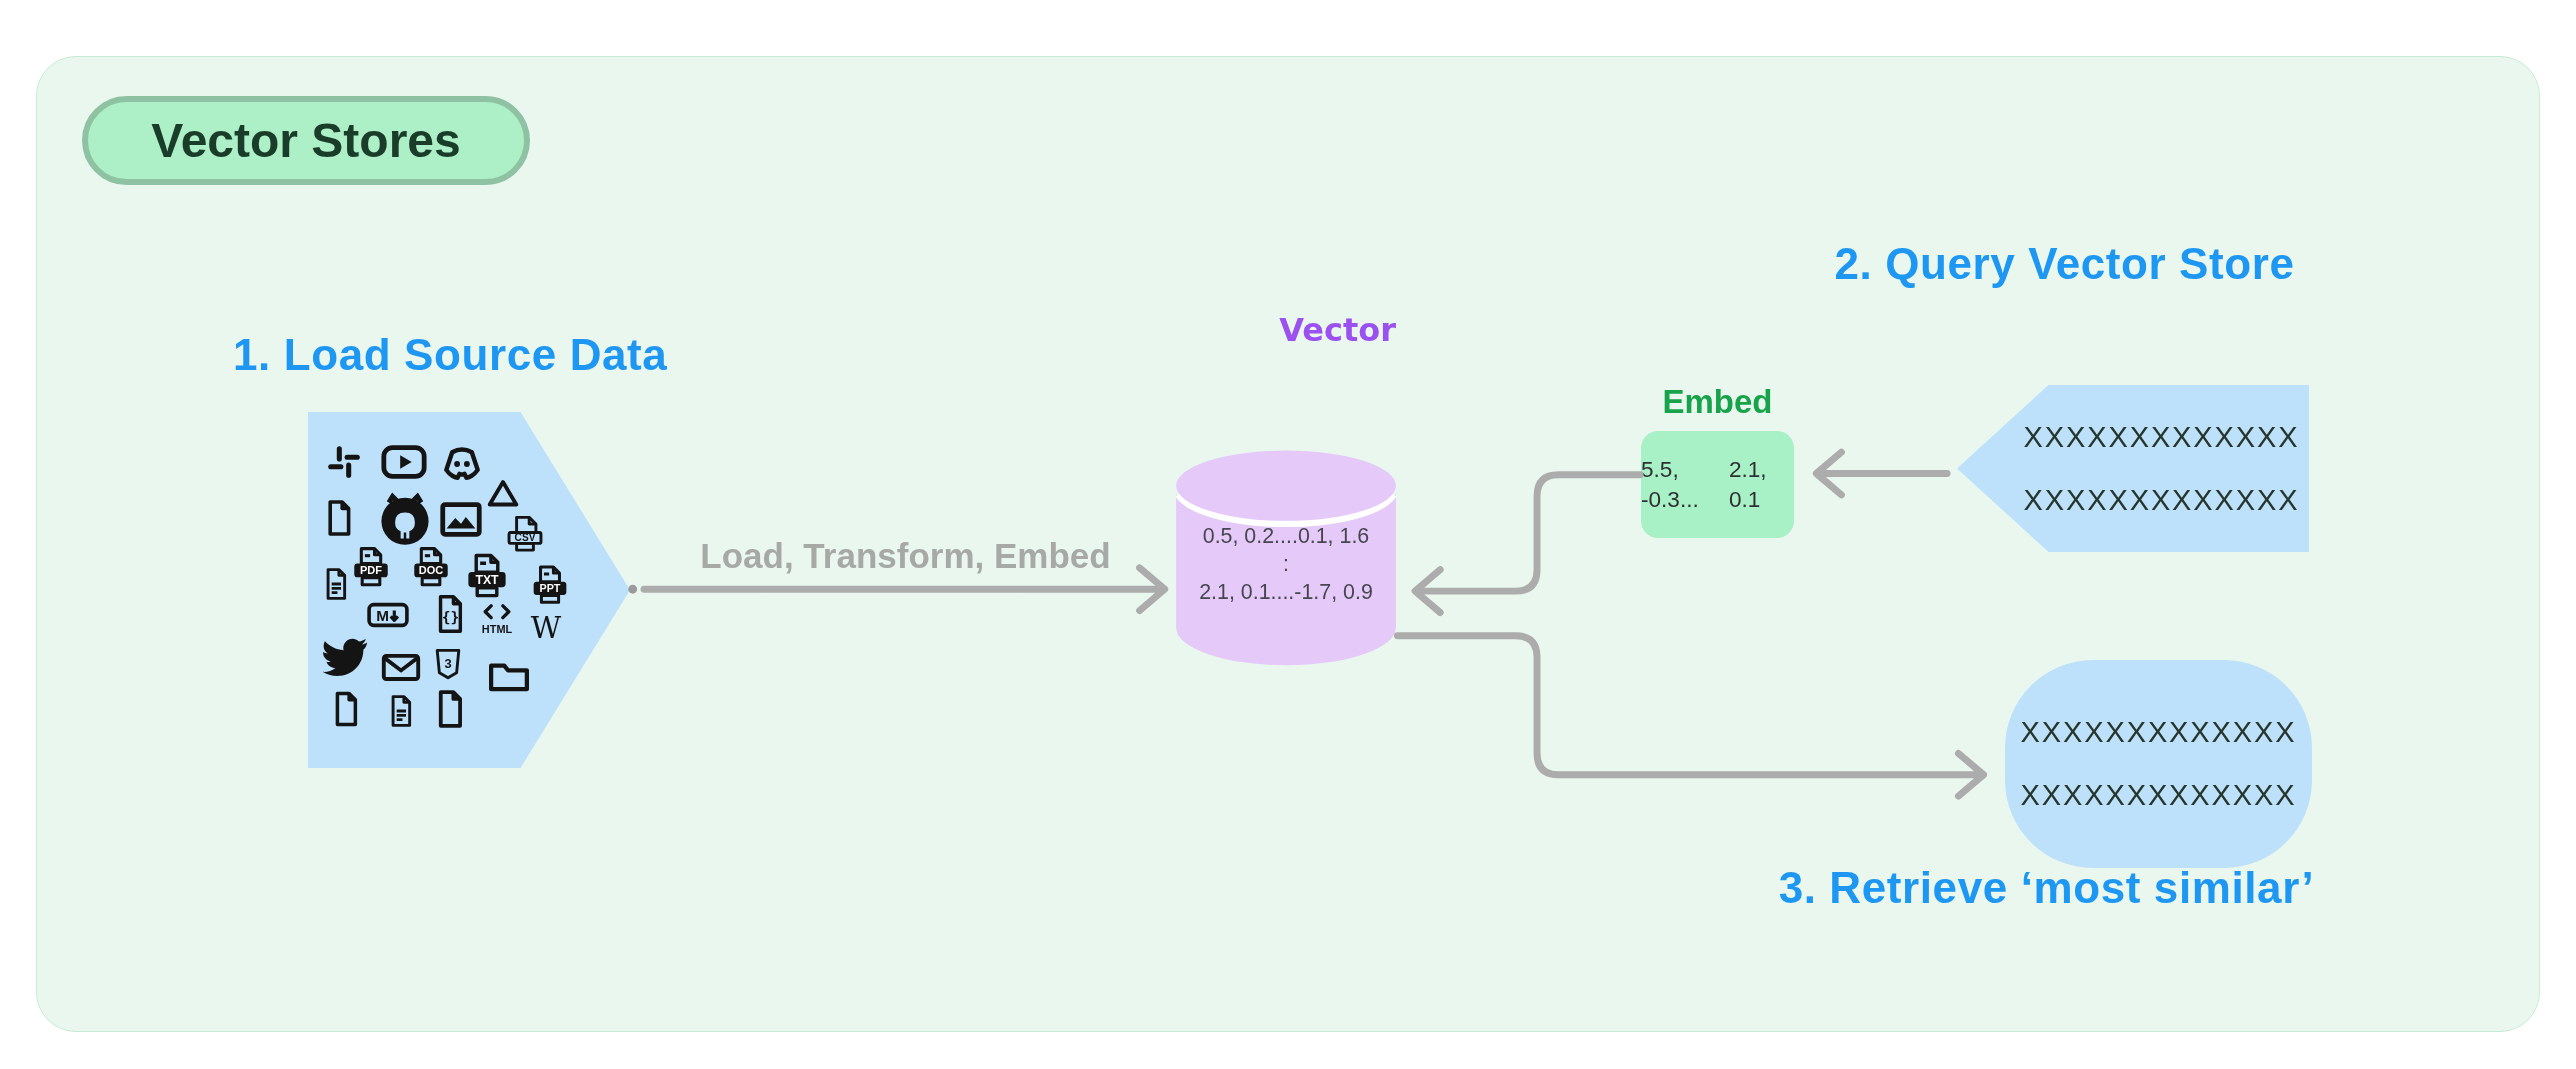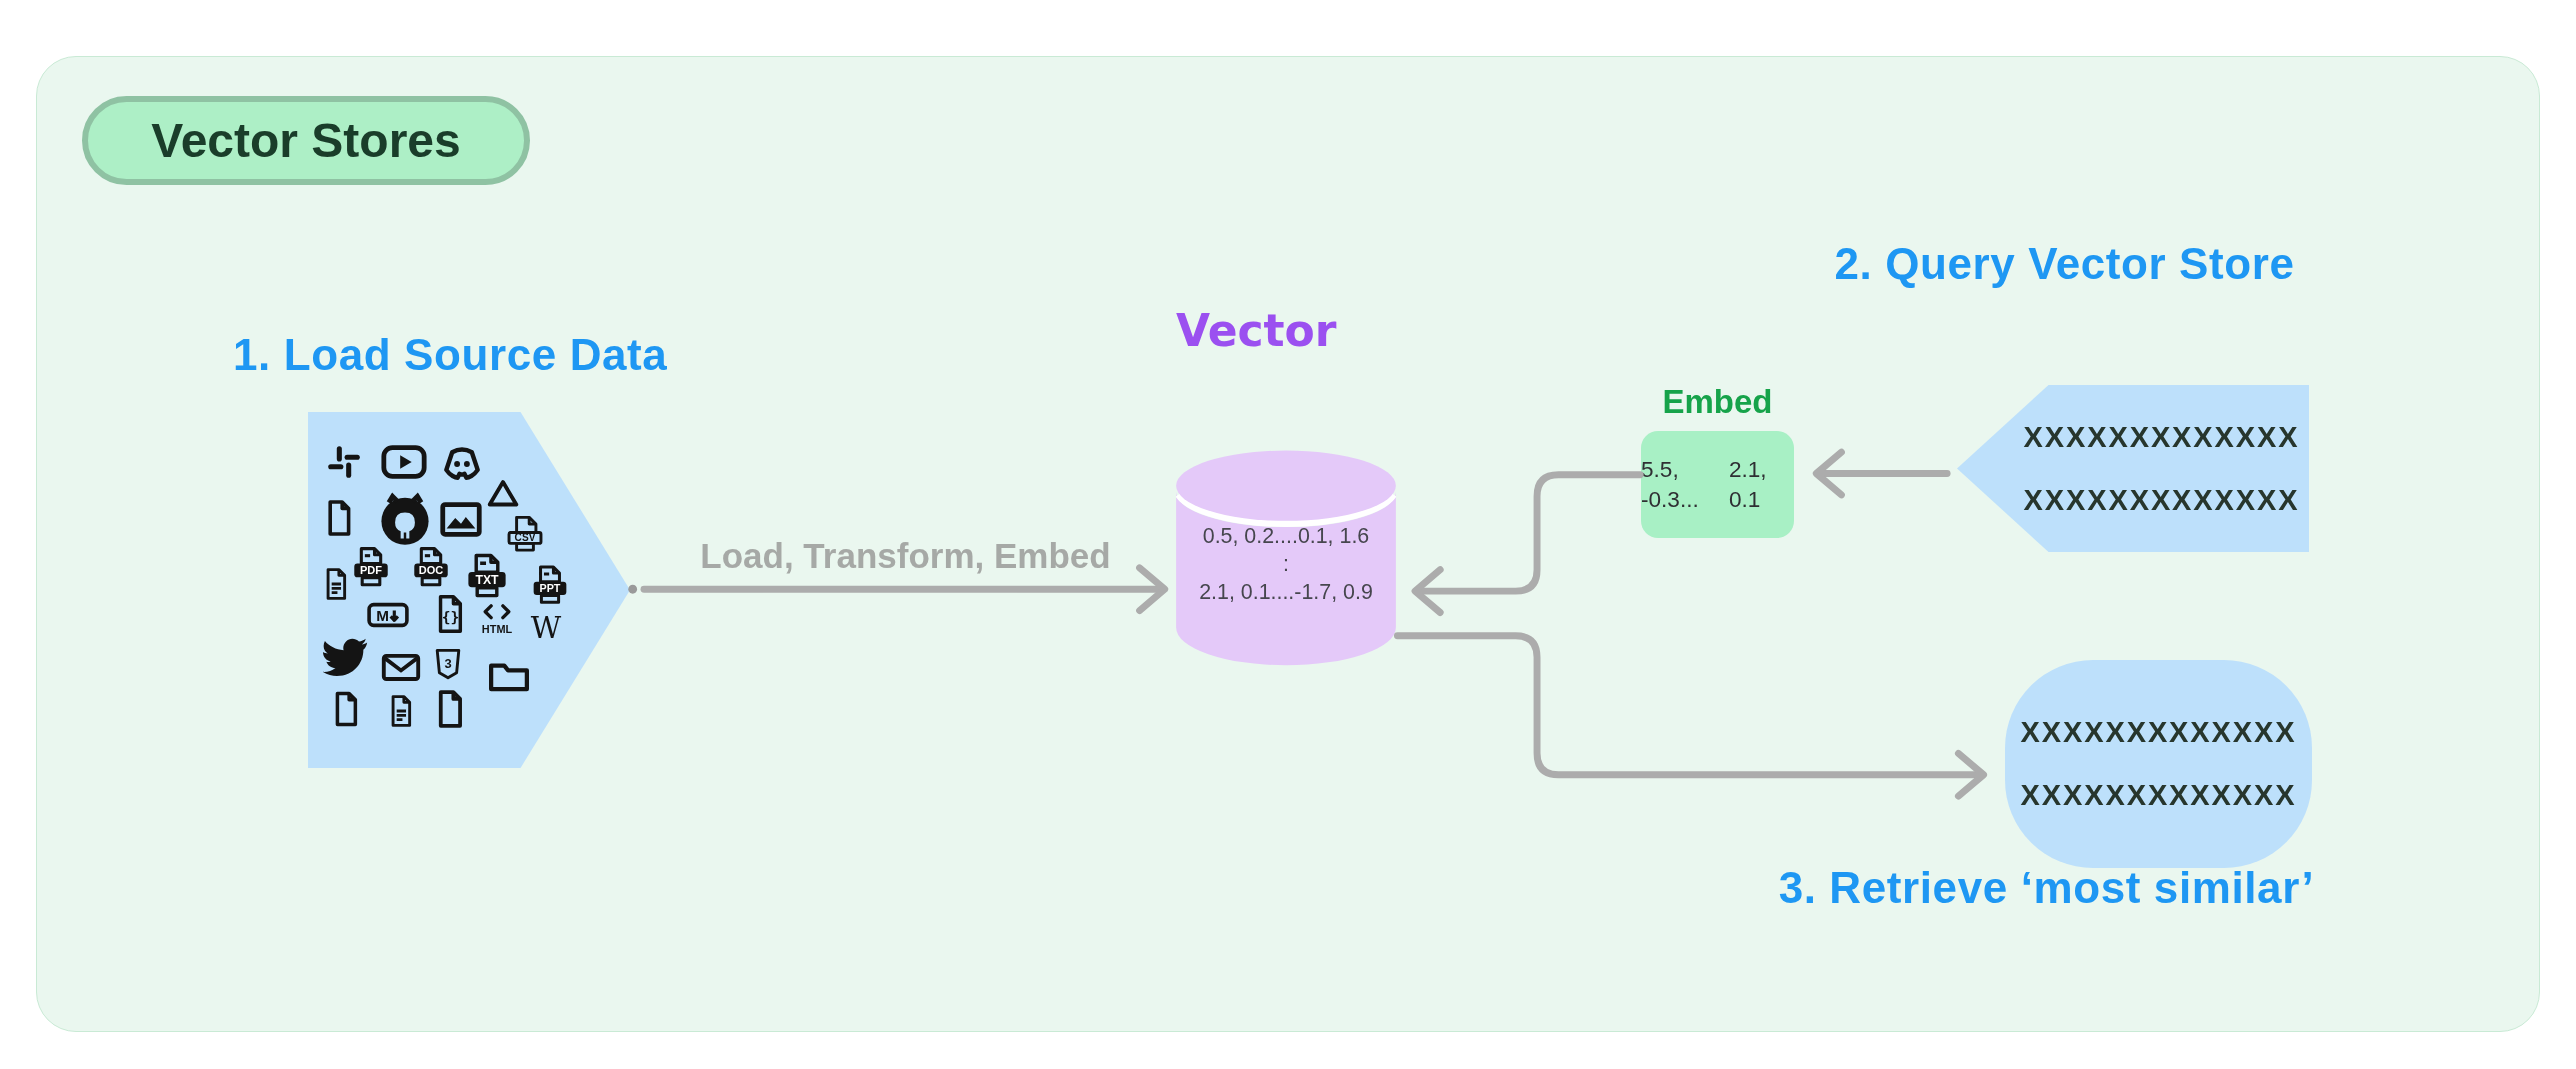--- a/index.html
+++ b/index.html
@@ -8,28 +8,28 @@
   .panel{position:absolute;left:36px;top:48px;width:2502px;height:974px;background:#EAF7EF;border:1.9px solid #C9EAD5;border-radius:40px;}
   .badge{position:absolute;left:82px;top:88px;width:448px;height:89px;background:#ADEFC6;border:6.3px solid #8FC2A3;border-radius:50px;display:flex;align-items:center;justify-content:center;font-size:48px;font-weight:bold;color:#1A3D2A;box-sizing:border-box;}
   .h-blue{position:absolute;color:#1E97F3;font-size:44px;font-weight:bold;white-space:nowrap;letter-spacing:0.6px;}
   .h1{left:233px;top:322px;width:455px;text-align:left;}
   .h2{left:1818px;top:231px;width:493px;text-align:center;}
   .h3{left:1761px;top:855px;width:571px;text-align:center;}
   .gray-label{position:absolute;left:654px;top:528px;width:503px;text-align:center;color:#A6A9A6;font-size:35px;font-weight:bold;}
   .pentagon{position:absolute;left:308px;top:404px;width:322px;height:356px;background:#BDE0FB;clip-path:polygon(0 4%,0 0,66% 0,100% 50%,66% 100%,0 100%);}
   .icon{position:absolute;transform:translate(-50%,-50%);}
   .icon svg{display:block;}
-  .vs-title{position:absolute;left:1176px;top:296px;width:220px;text-align:left;color:#9B50F0;font-size:44px;font-weight:800;line-height:53px;font-family:"DejaVu Sans","Liberation Sans",sans-serif;}
+  .vs-title{position:absolute;left:1176px;top:296px;width:220px;text-align:right;color:#9B50F0;font-size:32px;font-weight:800;line-height:53px;font-family:"DejaVu Sans","Liberation Sans",sans-serif;}
   .cylinder{position:absolute;left:1176px;top:440px;width:220px;height:221px;}
   .cyl-text{position:absolute;left:0;top:74px;width:100%;text-align:center;color:#46464E;font-size:21.4px;line-height:28px;font-weight:500;}
   .embed-label{position:absolute;left:1641px;top:375px;width:153px;text-align:center;color:#16A34A;font-size:33px;font-weight:bold;}
   .embed-box{position:absolute;left:1641px;top:423px;width:153px;height:107px;background:#A8F0C5;border-radius:17px;display:flex;flex-direction:row;align-items:center;justify-content:center;color:#2F2F33;font-size:22.6px;line-height:30px;}
   .query-shape{position:absolute;left:1957px;top:377px;width:352px;height:167px;background:#BDE0FB;clip-path:polygon(26% 0,100% 0,100% 100%,26% 100%,0 50%);display:flex;flex-direction:column;align-items:center;justify-content:center;padding-left:57px;box-sizing:border-box;}
   .result-box{position:absolute;left:2005px;top:652px;width:307px;height:208px;background:#BDE0FB;border-radius:88px;display:flex;flex-direction:column;align-items:center;justify-content:center;}
-  .xrow{color:#27362D;font-size:29px;font-weight:700;letter-spacing:1.9px;line-height:63px;white-space:nowrap;}
+  .xrow{color:#27362D;font-size:29px;font-weight:400;letter-spacing:1.9px;line-height:63px;white-space:nowrap;}
   svg.overlay{position:absolute;left:0;top:0;pointer-events:none;}
 </style>
 </head>
 <body>
 
 <div class="stage">
   <div class="panel"></div>
 
   <div class="badge">
     <span>Vector Stores</span>

